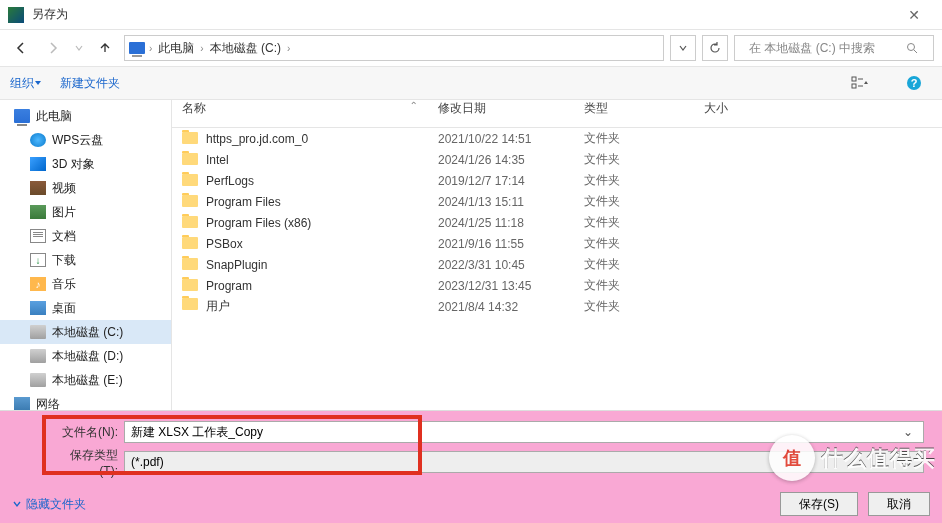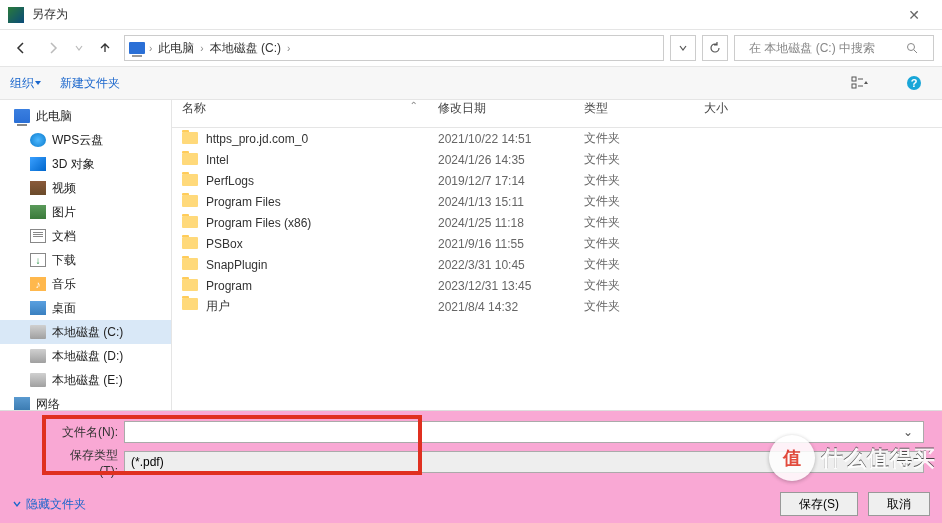--- a/index.html
+++ b/index.html
@@ -315,20 +315,21 @@
         </div>
       </div>
   </div>
 </div>
 
 <div class="bottom-panel">
   <div class="form-area">
     <div class="form-row">
       <label>文件名(N):</label>
       <div class="field">
+        <span>新建 XLSX 工作表_Copy</span>
         <span style="flex:1"></span>
         <span class="dd">⌄</span>
       </div>
     </div>
     <div class="form-row">
       <label>保存类型(T):</label>
       <div class="field combo">
         <span>(*.pdf)</span>
         <span style="flex:1"></span>
         <span class="dd">⌄</span>

